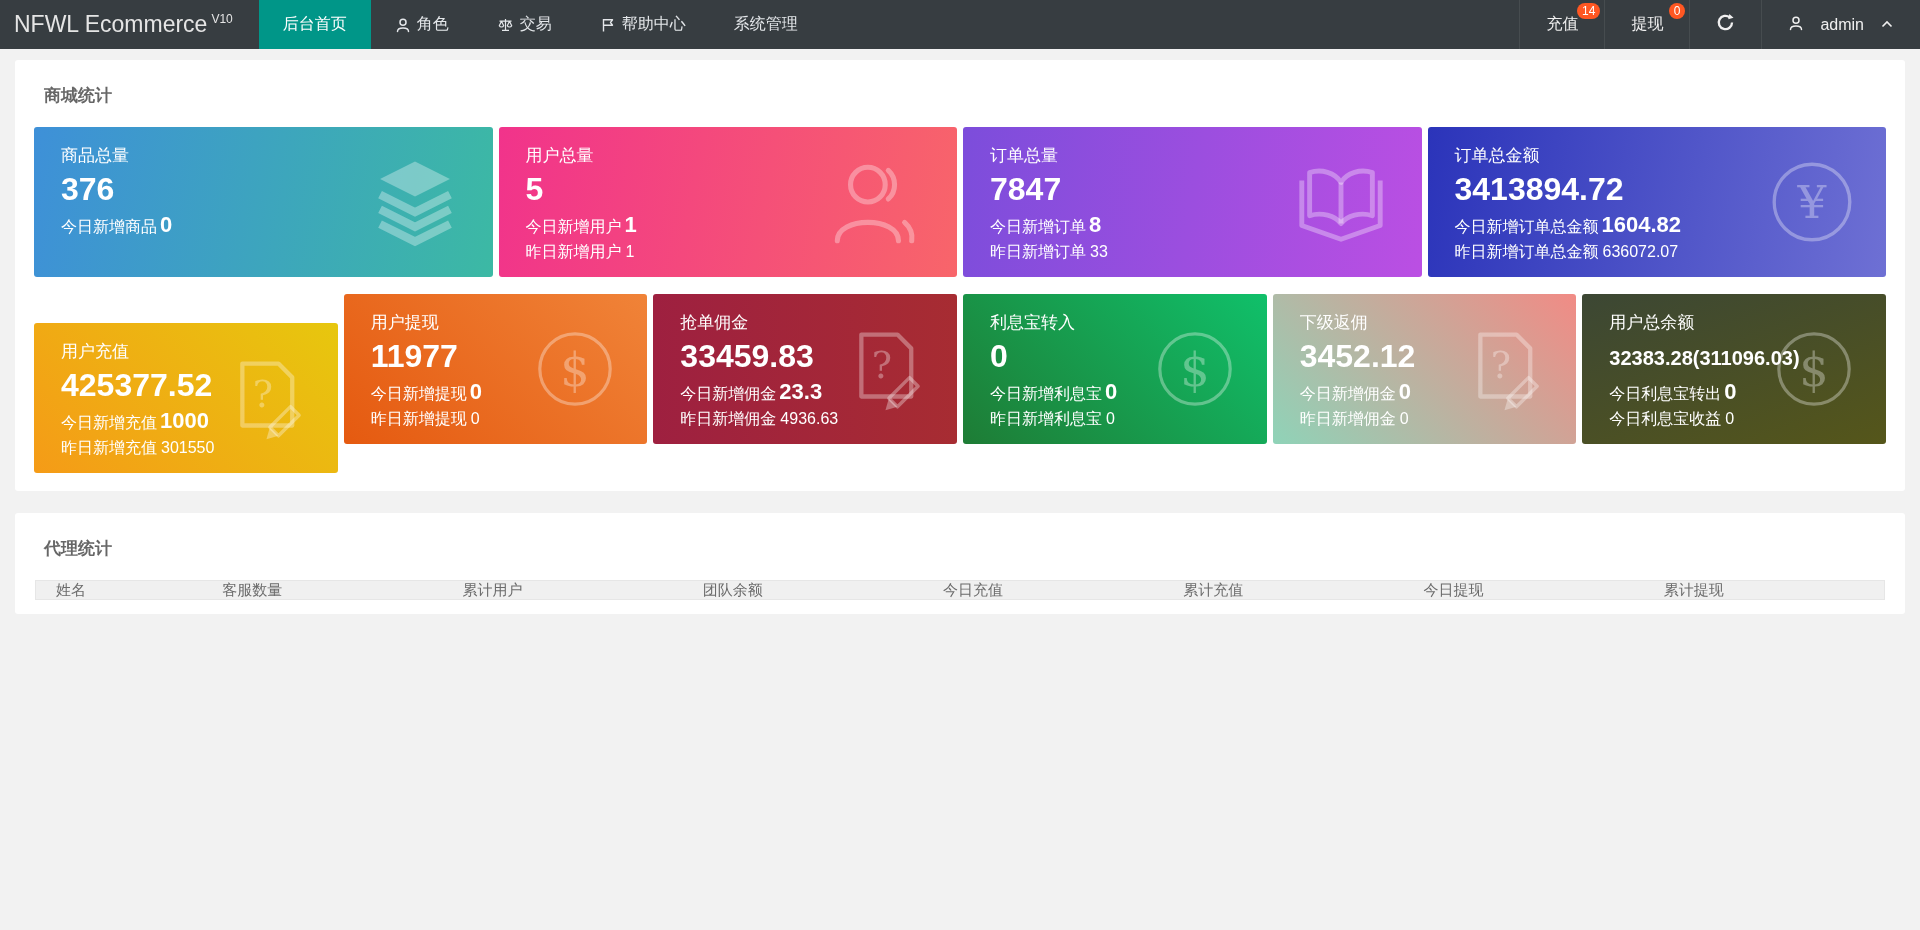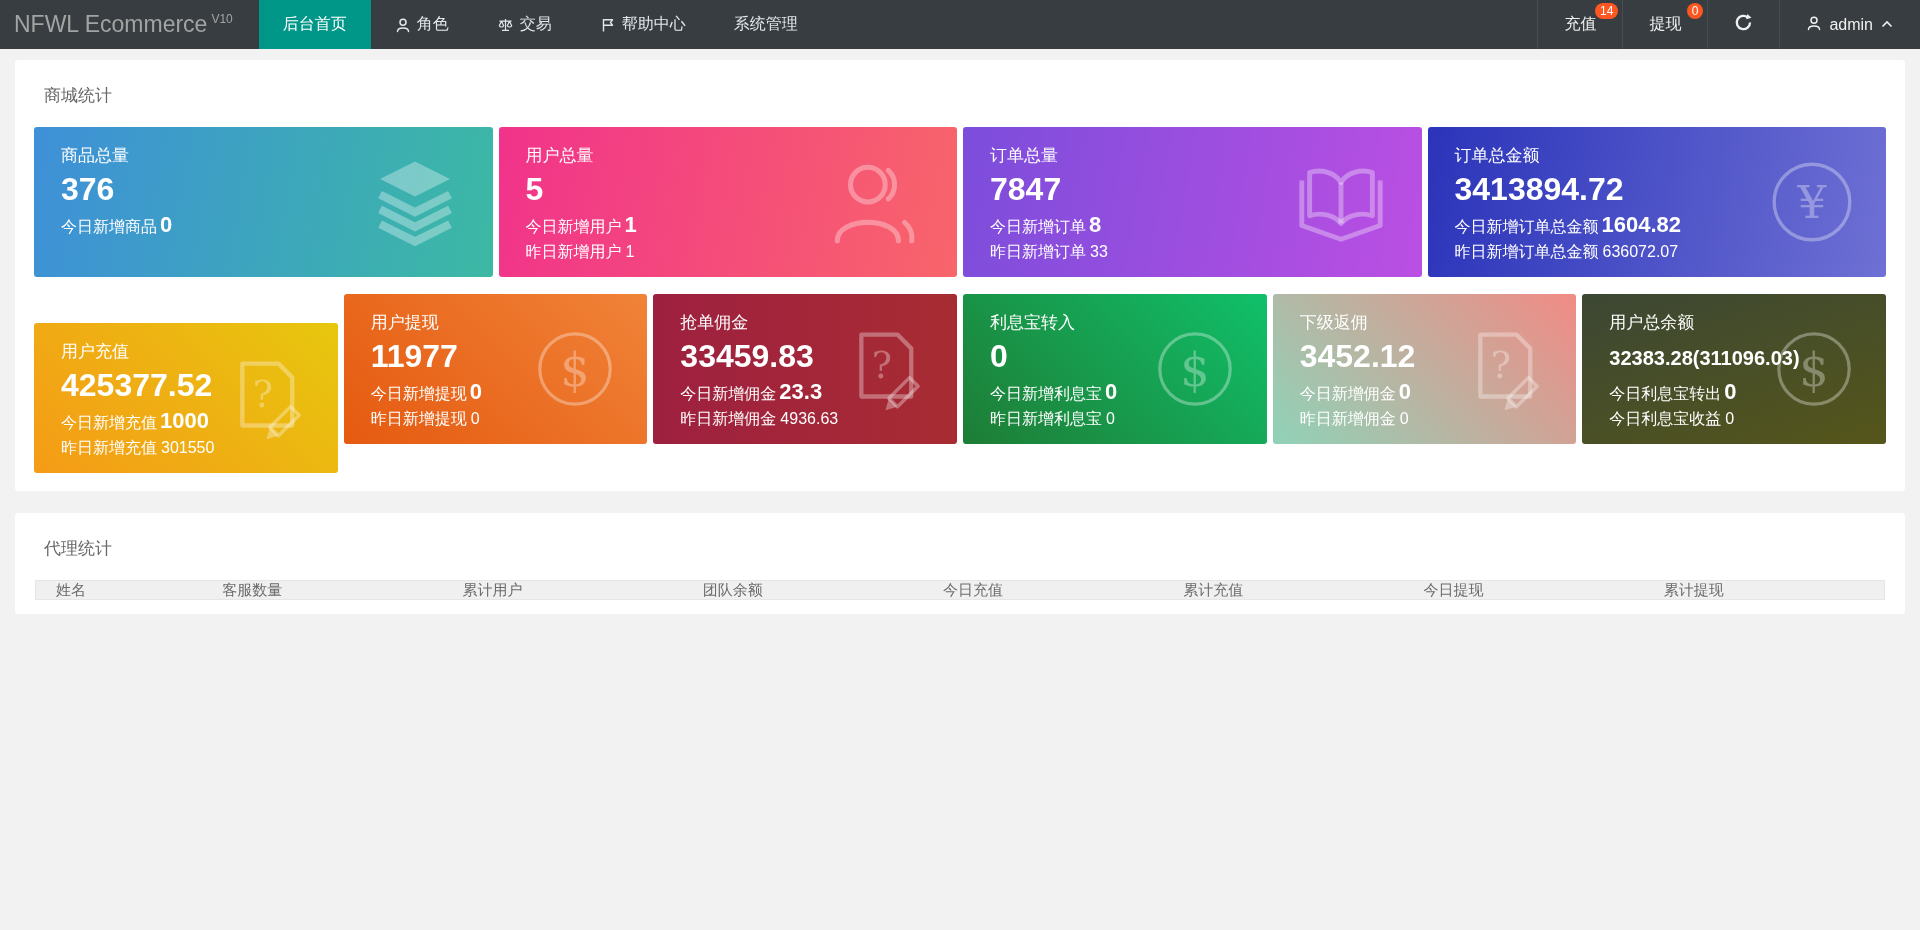--- a/index.html
+++ b/index.html
@@ -1,40 +1,40 @@
 <!DOCTYPE html>
 <html><head>
 <meta charset="utf-8">
 <style>
   * { margin:0; padding:0; box-sizing:border-box; }
   html,body { width:1920px; height:930px; overflow:hidden;
     font-family:"Liberation Sans","DejaVu Sans",sans-serif; background:#f2f2f2; }
 
   
   .navbar { height:49px; background:#373d41; display:flex; align-items:stretch; color:#fff; }
-  .brand { display:flex; align-items:center; padding:0 26px 0 14px; font-size:23px; color:#a3a3a3; white-space:nowrap; }
+  .brand { display:flex; align-items:center; padding:0 26px 0 14px; font-size:23px; color:#e5e5e5; white-space:nowrap; }
   .brand sup { font-size:12px; margin-left:4px; transform:translateY(-6px); }
   .nav-items { display:flex; align-items:stretch; }
   .nav-item { display:flex; align-items:center; gap:6px; padding:0 24px; font-size:16px;
     color:#e4e7ea; cursor:pointer; }
   .nav-item.active { background:#009688; color:#fff; }
   .nav-item svg { display:block; }
   .nav-right { margin-left:auto; display:flex; align-items:stretch; }
   .nav-action { position:relative; display:flex; align-items:center; padding:0 26px; font-size:16px;
     color:#f0f0f0; border-left:1px solid rgba(255,255,255,0.08); cursor:pointer; }
   .nav-action:last-child { border-right:none; }
   .nav-badge { position:absolute; top:3px; right:4px; background:#ff5722; color:#fff;
     font-size:12px; line-height:16px; padding:0 5px; min-width:8px; border-radius:9px; text-align:center; }
-  .user-menu { gap:7px; }
+  .user-menu { gap:16px; }
 
   
   .panel { background:#fff; margin:0 15px; border-radius:3px; padding:24px 19px 18px 19px; }
   .panel1 { margin-top:11px; }
   .panel2 { margin-top:22px; padding-bottom:14px; }
-  .panel-title { font-size:17px; color:#666; margin:0 0 20px 10px; }
+  .panel-title { font-size:17px; color:#666; margin:0 0 20px 10px;font-weight:bold; }
 
   
   .cards-row { display:flex; gap:6px; }
   .cards-row + .cards-row { margin-top:17px; }
   .scard { position:relative; flex:1; height:150px; border-radius:3px; color:#fff;
     padding:17px 0 0 27px; overflow:hidden; }
   .scard .t  { font-size:17px; }
   .scard .v  { font-size:32px; font-weight:bold; line-height:1.2; margin-top:3px; }
   .scard .v.value-sm { font-size:20px; padding:9px 0 5px; }
   .scard .l  { font-size:16px; margin-top:4px; }

